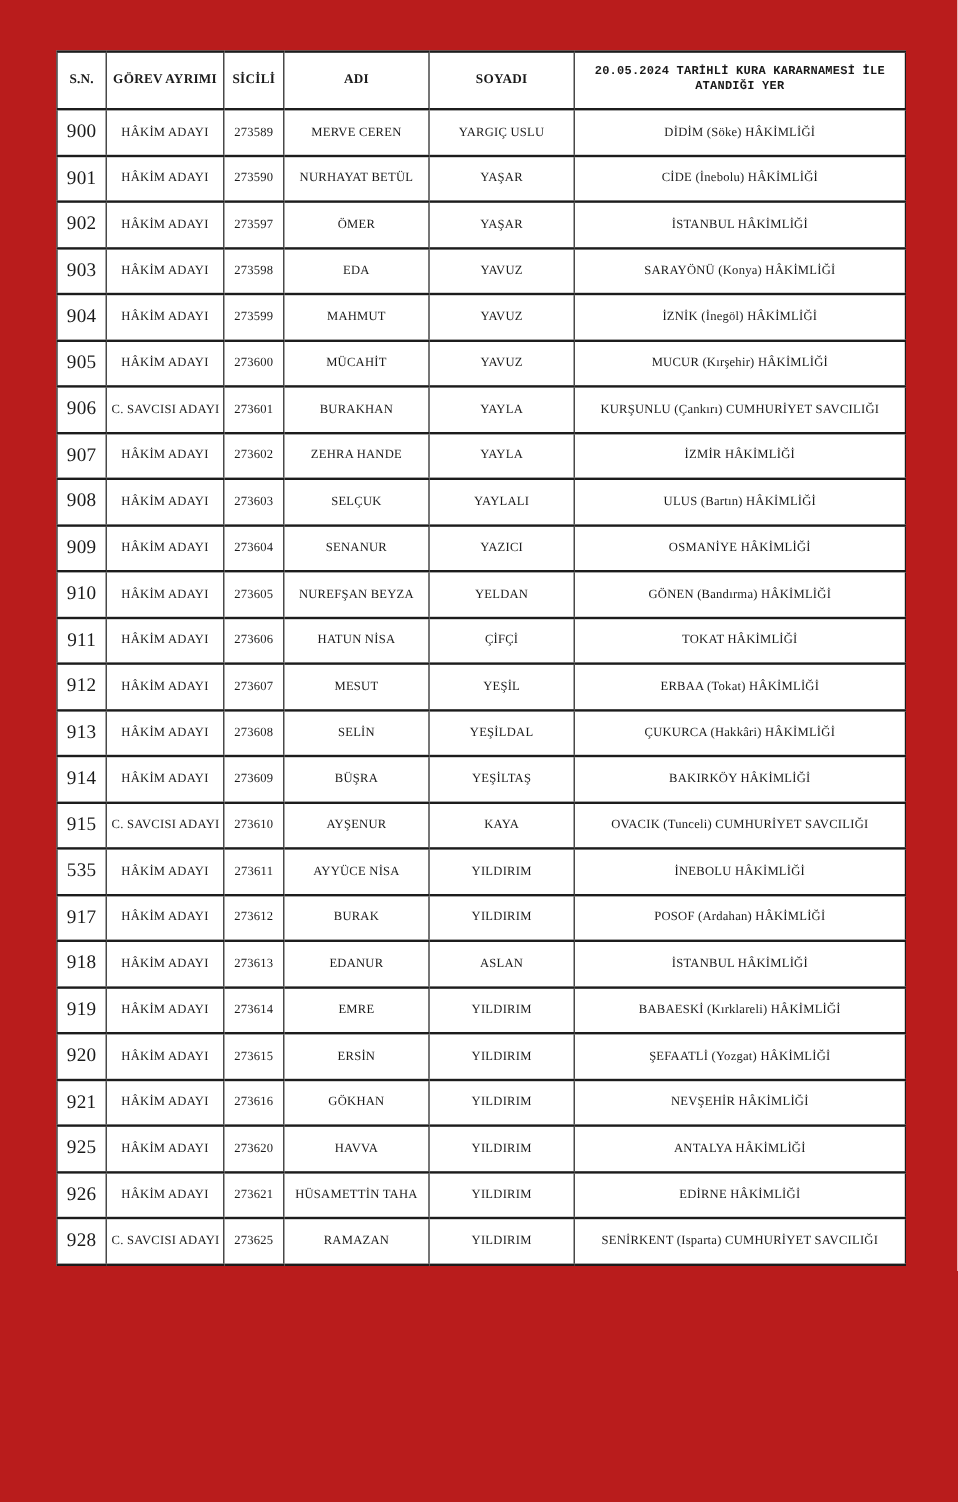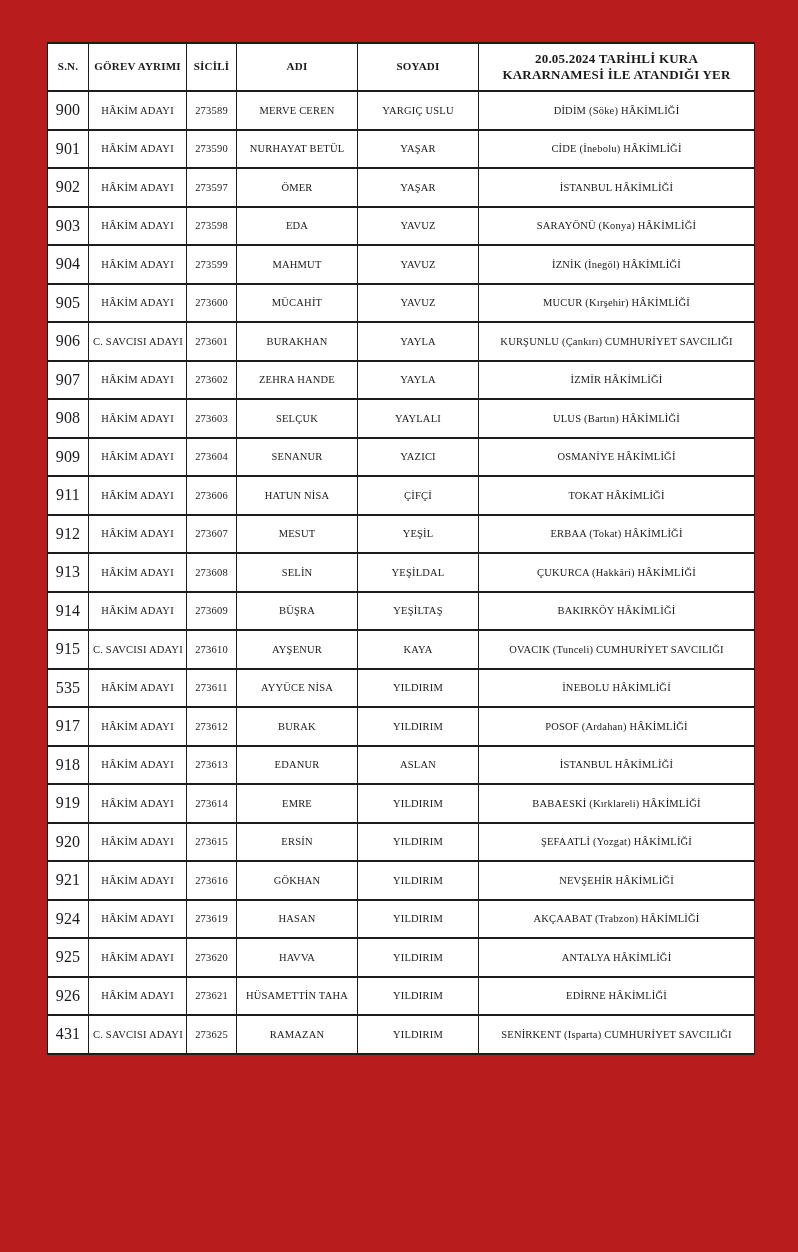--- a/index.html
+++ b/index.html
@@ -47,21 +47,21 @@
     font-weight: bold;
     line-height: 1.25;
   }
   table.doc-table td {
     height: 32.5px;
     font-size: 10.5px;
     font-weight: normal;
     white-space: nowrap;
   }
   table.doc-table td.col-sn { font-size: 16px; }
-  table.doc-table th.col-yer { font-size: 13px; }
+  table.doc-table th.col-yer { font-size: 10px; font-family: Liberation Mono, monospace; }
   
   table.doc-table td, table.doc-table th { color: #1a1a1a; }
 </style>
 </head>
 <body>
 
 <div class="page">
   <table class="doc-table">
     <colgroup>
         <col style="width: 41px;">
@@ -156,20 +156,28 @@
         </tr>
         <tr>
           <td class="col-sn">909</td>
           <td class="col-gorev">HÂKİM ADAYI</td>
           <td class="col-sicil">273604</td>
           <td class="col-adi">SENANUR</td>
           <td class="col-soyadi">YAZICI</td>
           <td class="col-yer">OSMANİYE HÂKİMLİĞİ</td>
         </tr>
         <tr>
+          <td class="col-sn">910</td>
+          <td class="col-gorev">HÂKİM ADAYI</td>
+          <td class="col-sicil">273605</td>
+          <td class="col-adi">NUREFŞAN BEYZA</td>
+          <td class="col-soyadi">YELDAN</td>
+          <td class="col-yer">GÖNEN (Bandırma) HÂKİMLİĞİ</td>
+        </tr>
+        <tr>
           <td class="col-sn">911</td>
           <td class="col-gorev">HÂKİM ADAYI</td>
           <td class="col-sicil">273606</td>
           <td class="col-adi">HATUN NİSA</td>
           <td class="col-soyadi">ÇİFÇİ</td>
           <td class="col-yer">TOKAT HÂKİMLİĞİ</td>
         </tr>
         <tr>
           <td class="col-sn">912</td>
           <td class="col-gorev">HÂKİM ADAYI</td>
@@ -244,45 +252,37 @@
         </tr>
         <tr>
           <td class="col-sn">921</td>
           <td class="col-gorev">HÂKİM ADAYI</td>
           <td class="col-sicil">273616</td>
           <td class="col-adi">GÖKHAN</td>
           <td class="col-soyadi">YILDIRIM</td>
           <td class="col-yer">NEVŞEHİR HÂKİMLİĞİ</td>
         </tr>
         <tr>
-          <td class="col-sn">924</td>
-          <td class="col-gorev">HÂKİM ADAYI</td>
-          <td class="col-sicil">273619</td>
-          <td class="col-adi">HASAN</td>
-          <td class="col-soyadi">YILDIRIM</td>
-          <td class="col-yer">AKÇAABAT (Trabzon) HÂKİMLİĞİ</td>
-        </tr>
-        <tr>
           <td class="col-sn">925</td>
           <td class="col-gorev">HÂKİM ADAYI</td>
           <td class="col-sicil">273620</td>
           <td class="col-adi">HAVVA</td>
           <td class="col-soyadi">YILDIRIM</td>
           <td class="col-yer">ANTALYA HÂKİMLİĞİ</td>
         </tr>
         <tr>
           <td class="col-sn">926</td>
           <td class="col-gorev">HÂKİM ADAYI</td>
           <td class="col-sicil">273621</td>
           <td class="col-adi">HÜSAMETTİN TAHA</td>
           <td class="col-soyadi">YILDIRIM</td>
           <td class="col-yer">EDİRNE HÂKİMLİĞİ</td>
         </tr>
         <tr>
-          <td class="col-sn">431</td>
+          <td class="col-sn">928</td>
           <td class="col-gorev">C. SAVCISI ADAYI</td>
           <td class="col-sicil">273625</td>
           <td class="col-adi">RAMAZAN</td>
           <td class="col-soyadi">YILDIRIM</td>
           <td class="col-yer">SENİRKENT (Isparta) CUMHURİYET SAVCILIĞI</td>
         </tr>
       </tbody>
   </table>
 </div>
 

